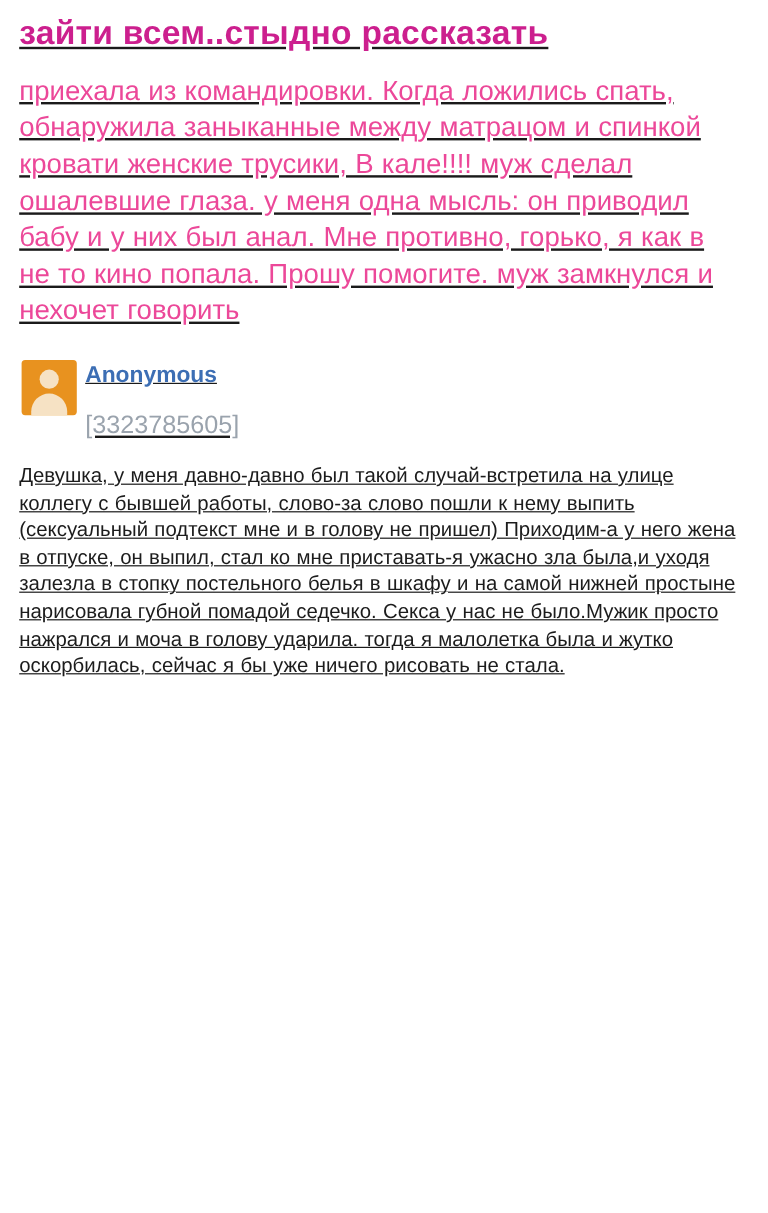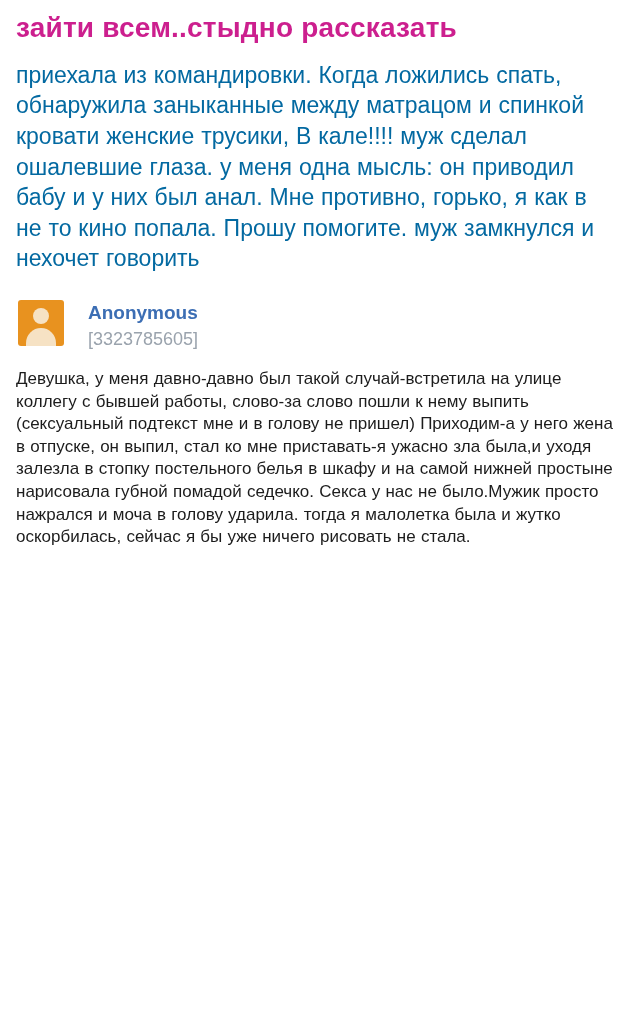--- a/index.html
+++ b/index.html
@@ -13,42 +13,43 @@
     font-family: "Liberation Sans", sans-serif;
     color: #1a1a1a;
     overflow: hidden;
   }
   .page {
     width: 640px;
     height: 1011px;
     box-sizing: border-box;
     padding: 10px 14px 0 14px;
     position: relative;
+    text-decoration: underline;
   }
   .post-title {
     font-size: 28px;
     font-weight: bold;
     color: #cc1f8e;
     line-height: 1.28;
     letter-spacing: 0.2px;
     margin: 0 0 14px 0;
     padding: 0 2px;
   }
   .post-body {
     font-size: 23px;
     line-height: 1.33;
-    color: #0369a1;
+    color: #ec4899;
     margin: 0 12px 26px 0;
     padding: 0 2px;
     word-spacing: 0.5px;
   }
   .comment-head {
     display: flex;
     align-items: flex-start;
-    gap: 24px;
+    gap: 7px;
     margin: 0 0 16px 4px;
   }
   .avatar {
     width: 46px;
     height: 46px;
     border-radius: 3px;
     background: #e8921f;
     position: relative;
     overflow: hidden;
     flex: 0 0 auto;
@@ -74,24 +75,24 @@
   .comment-meta {
     padding-top: 2px;
   }
   .author {
     font-size: 19px;
     font-weight: bold;
     color: #3c6eb4;
     line-height: 1.2;
   }
   .comment-id {
-    font-size: 18px;
+    font-size: 21px;
     color: #9aa3ad;
     line-height: 1.35;
-    margin-top: 2px;
+    margin-top: 16px;
   }
   .comment-body {
     font-size: 17px;
     line-height: 1.33;
     color: #1c1c1c;
     padding: 0 2px;
     word-spacing: 0.5px;
   }
 </style>
 </head>

